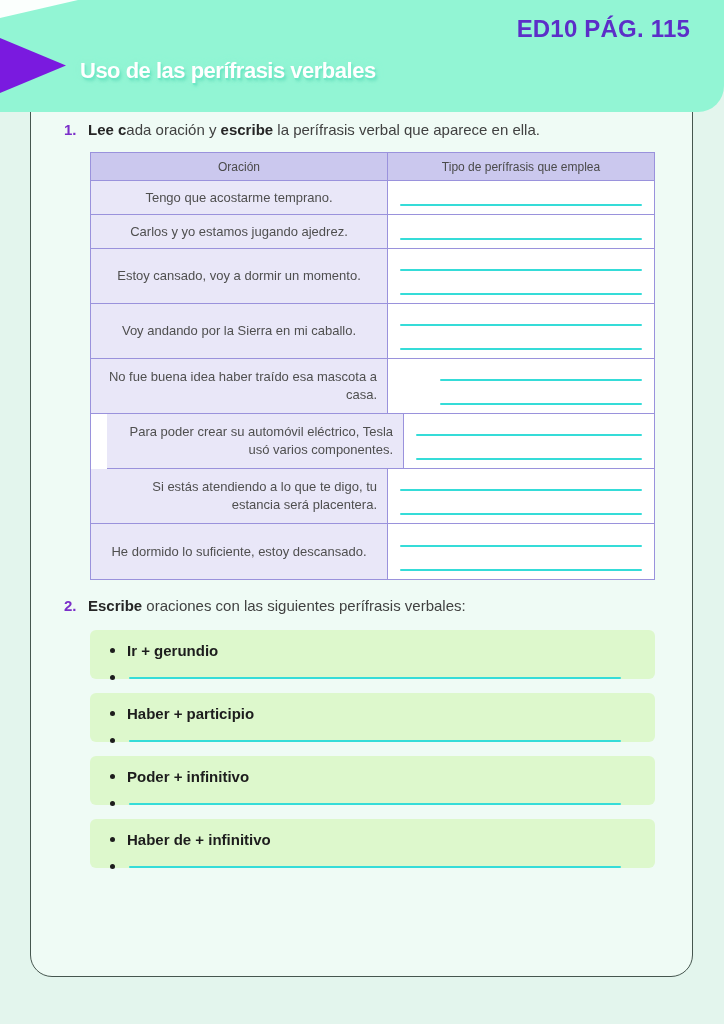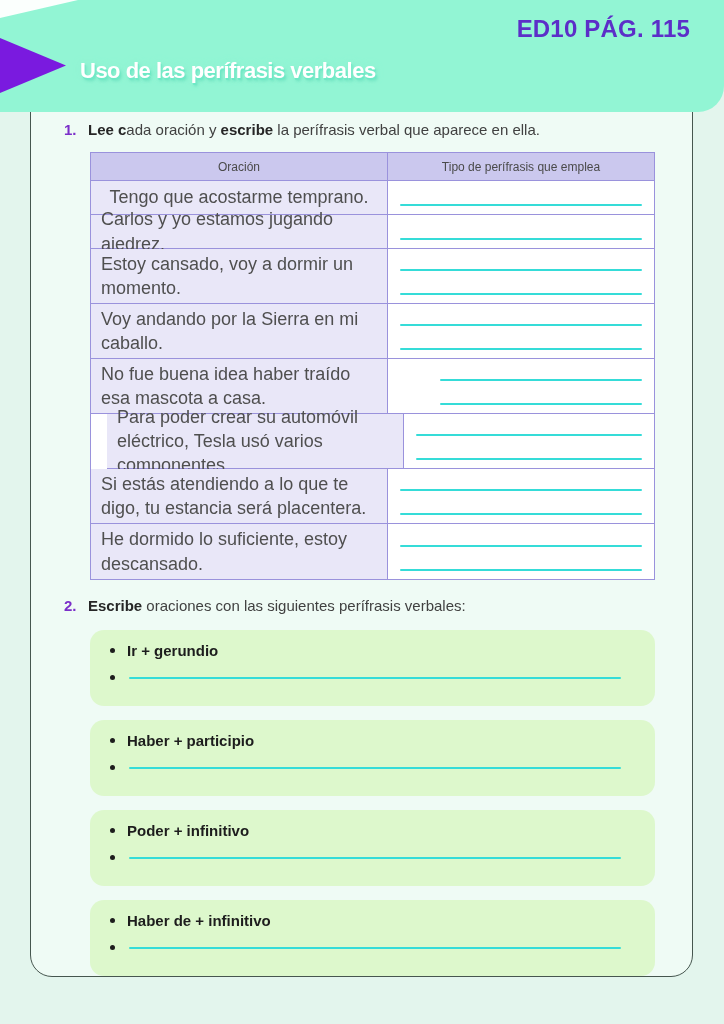--- a/index.html
+++ b/index.html
@@ -39,29 +39,29 @@
 
   
   .tbl{position:absolute;left:90px;top:152px;width:565px;border:1px solid var(--tbl-border);
        background:#fff;z-index:2;}
   .t-row{display:flex;border-bottom:1px solid var(--tbl-border);}
   .t-row:last-child{border-bottom:none;}
   .t-head{height:28px;background:var(--tbl-head);}
   .t-head .hc{display:flex;align-items:center;justify-content:center;font-size:12px;color:#4a4a4a;}
   .cl{flex:0 0 297px;border-right:1px solid var(--tbl-border);}
   .cr{flex:1;}
-  .sent{display:flex;align-items:center;justify-content:center;text-align:left;
-        background:var(--tbl-cell);font-size:18px;color:#4f4f4f;line-height:1.35;padding:3px 10px;}
+  .sent{display:flex;align-items:center;justify-content:center;text-align:right;
+        background:var(--tbl-cell);font-size:13px;color:#4f4f4f;line-height:1.35;padding:3px 10px;}
   .ans{display:flex;flex-direction:column;justify-content:flex-end;gap:22px;
        background:#fff;padding:6px 12px 8px;}
   .aline{height:2px;background:var(--cyan);border-radius:1px;}
 
   
   .boxes{position:absolute;left:90px;top:630px;width:565px;z-index:2;}
-  .gbox{height:76px;border-radius:14px;background:var(--green);margin-bottom:14px;
+  .gbox{height:49px;border-radius:6px;background:var(--green);margin-bottom:14px;
         padding:12px 28px 0 20px;}
   .grow{display:flex;align-items:center;}
   .dot{width:5px;height:5px;border-radius:50%;background:#1d1d1d;flex:0 0 5px;}
   .glabel{font-size:15px;font-weight:bold;color:#1d1d1d;margin-left:12px;}
   .grow2{margin-top:16px;align-items:flex-end;}
   .gline{flex:1;height:2px;background:var(--cyan);border-radius:1px;margin:0 6px 1px 14px;}
 </style>
 </head>
 <body>
 

